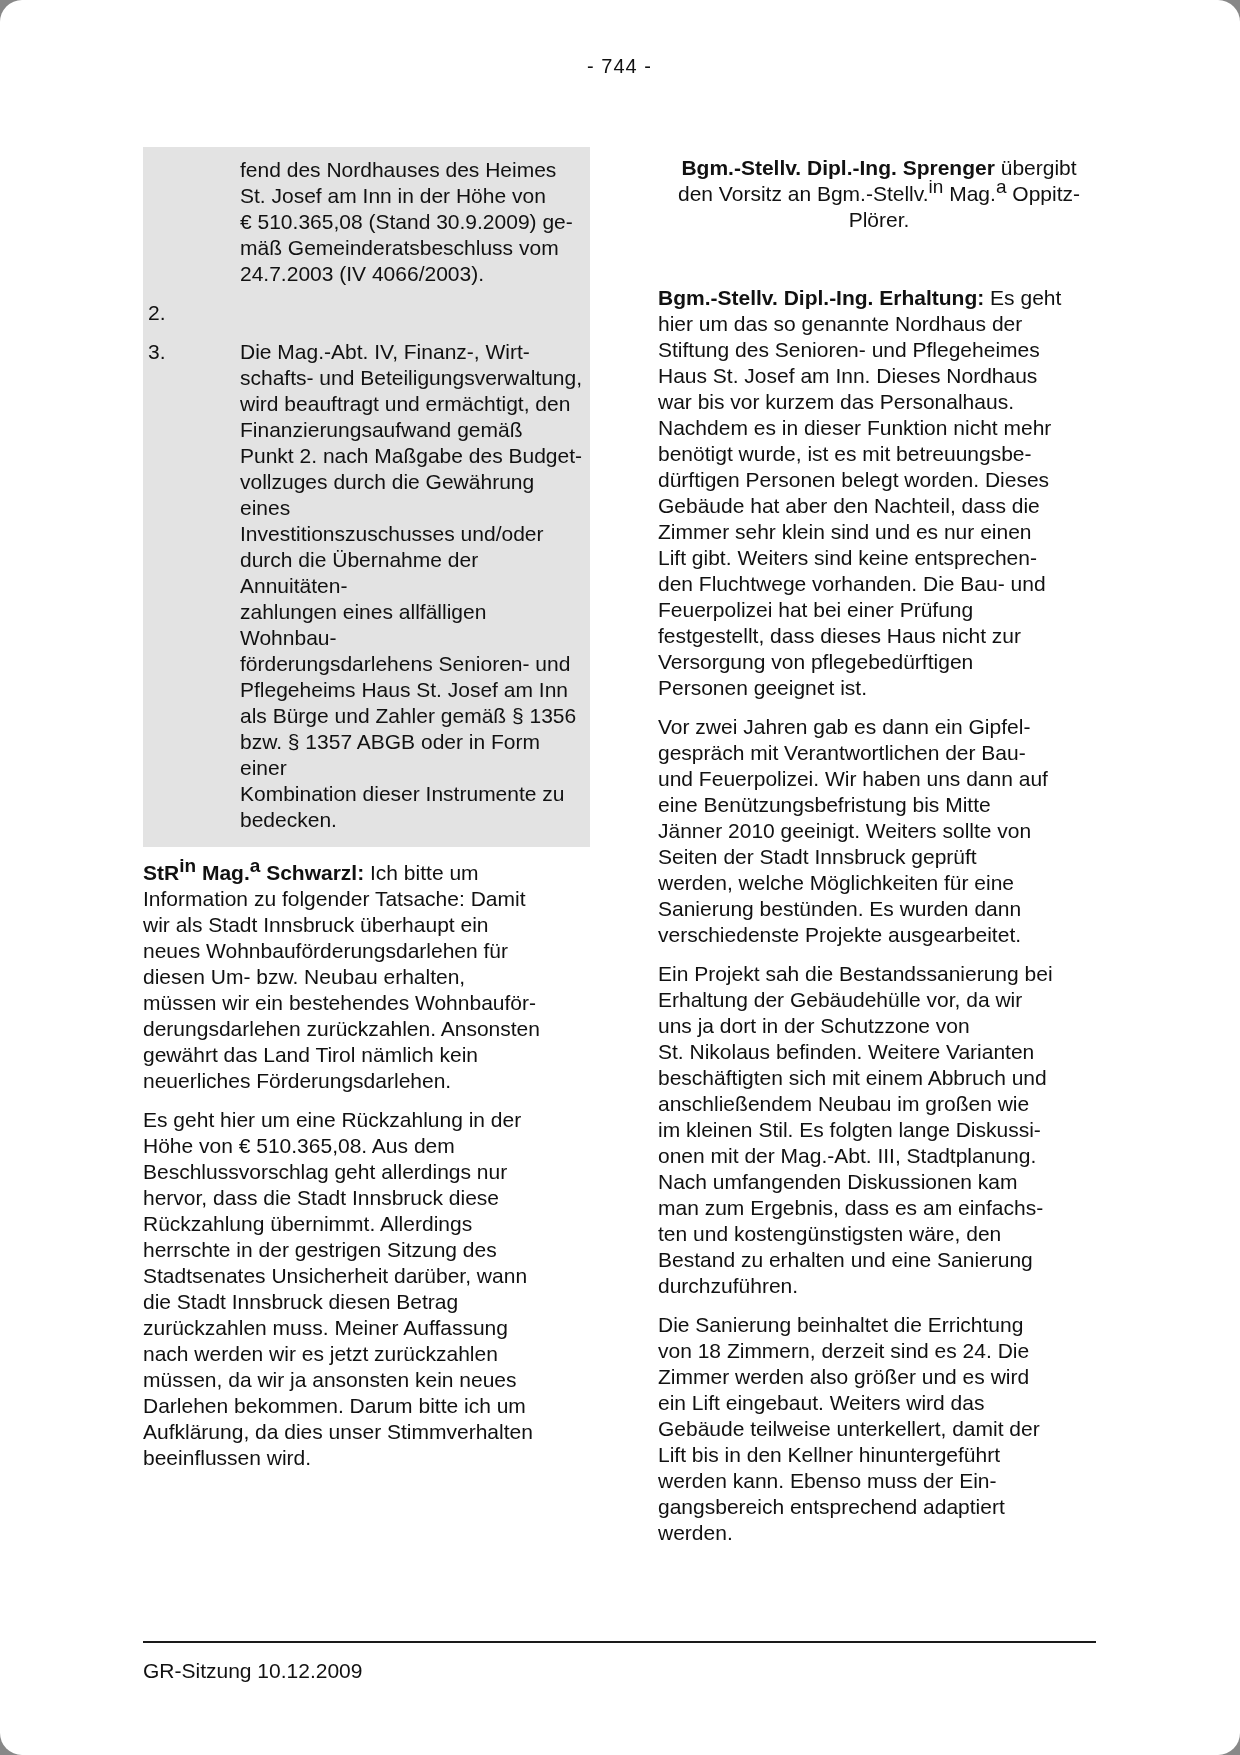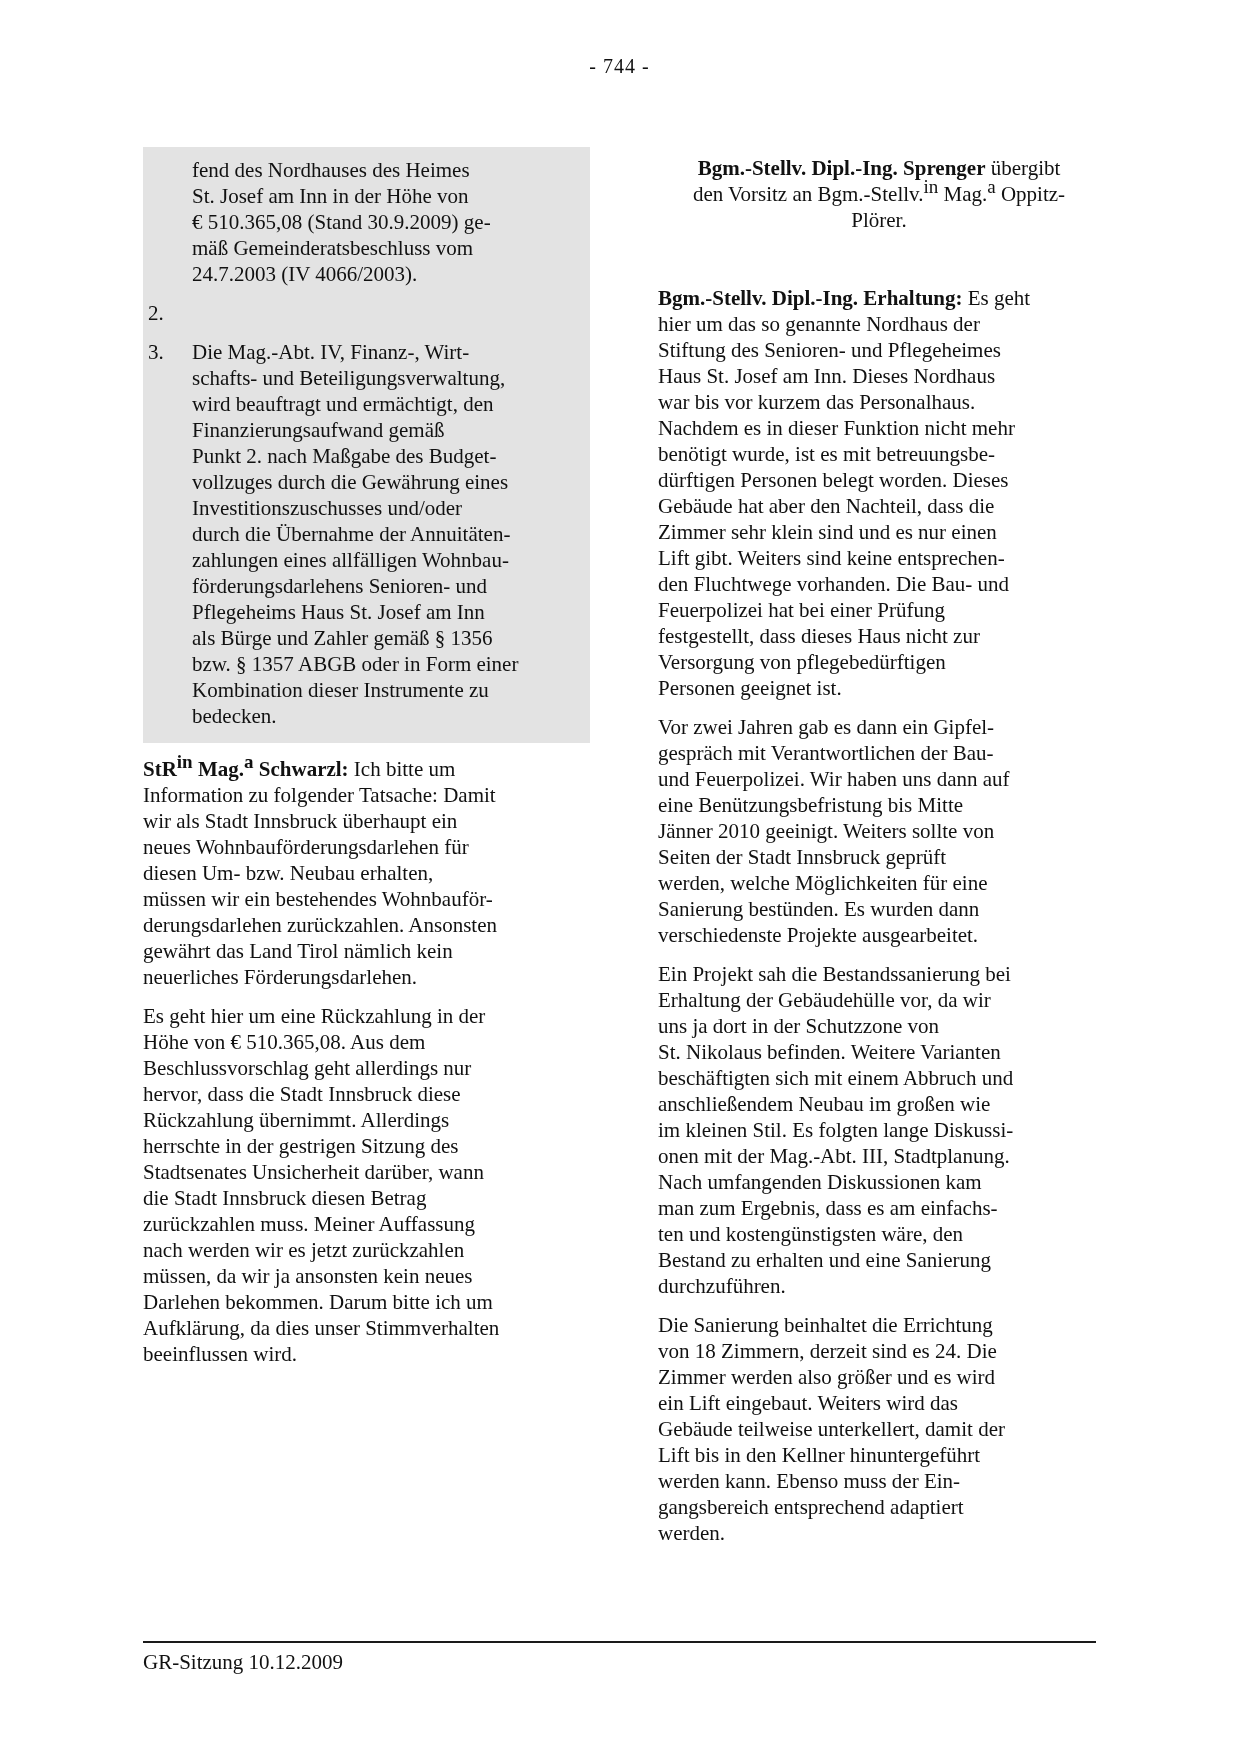--- a/index.html
+++ b/index.html
@@ -2,61 +2,62 @@
 <html><head>
 <meta charset="utf-8">
 <style>
   html, body { margin: 0; padding: 0; background: #888; }
   .page {
     position: relative;
     width: 1240px;
     height: 1755px;
     margin: 0 auto;
     background: #ffffff;
-    font-family: Liberation Serif, serif;
+    font-family: Liberation Sans, sans-serif;
     color: #111111;
     overflow: hidden;
+    border-radius: 22px;
   }
   .page-number {
     position: absolute;
     top: 55px;
     left: 143px;
     width: 953px;
     text-align: center;
     font-size: 20px;
     letter-spacing: 1px;
   }
   .col { position: absolute; top: 147px; font-size: 21px; line-height: 26px; }
   .col-left  { left: 143px; width: 447px; }
   .col-right { left: 658px; width: 442px; }
 
   .highlight-block {
     background: #e3e3e3;
     padding: 10px 6px 14px 0;
   }
-  .hl-item { display: flex; margin-top: 13px; }
+  .hl-item { display: flex; margin-top: 13px; gap: 48px; }
   .hl-item:first-child { margin-top: 0; }
   .hl-marker { flex: none; width: 49px; padding-left: 5px; box-sizing: border-box; }
   .hl-text { flex: 1; white-space: pre-line; }
 
   .para { white-space: pre-line; margin: 13px 0 0 0; }
   .para.first-after-block { margin-top: 13px; }
   .para.big-gap { margin-top: 52px; }
   .col-right .para:first-child { margin-top: 8px; text-align: center; }
 
   .b { font-weight: bold; }
   .sup { font-size: 19px; position: relative; top: -8px; line-height: 0; }
 
   .footer {
     position: absolute;
     left: 143px;
     top: 1641px;
     width: 953px;
     border-top: 2px solid #1a1a1a;
-    padding-top: 7px;
+    padding-top: 16px;
     font-size: 21px;
   }
 </style>
 </head>
 <body>
 
 <div class="page" style="background: rgb(255, 255, 255); color: rgb(17, 17, 17);">
   <div class="page-number">- 744 -</div>
 
   <div class="col col-left">

